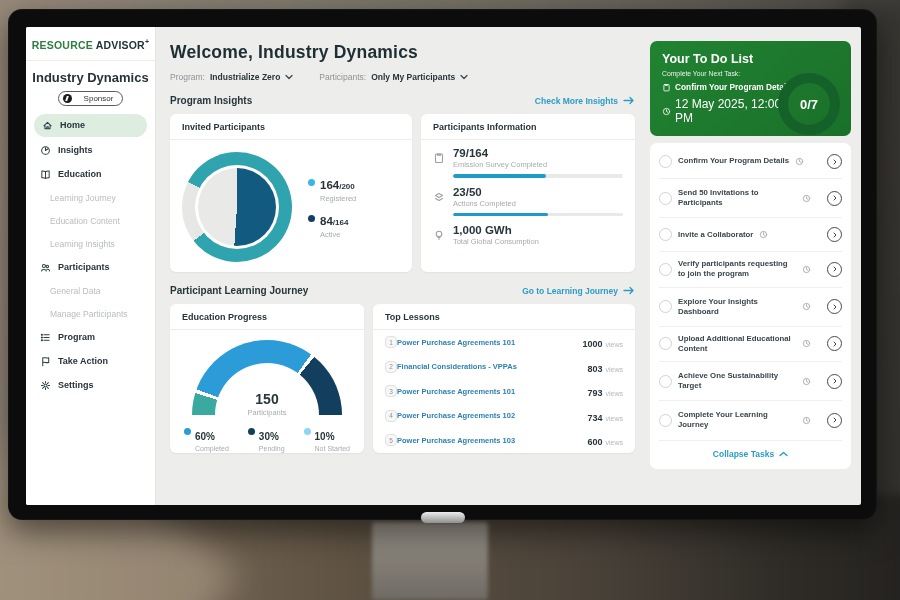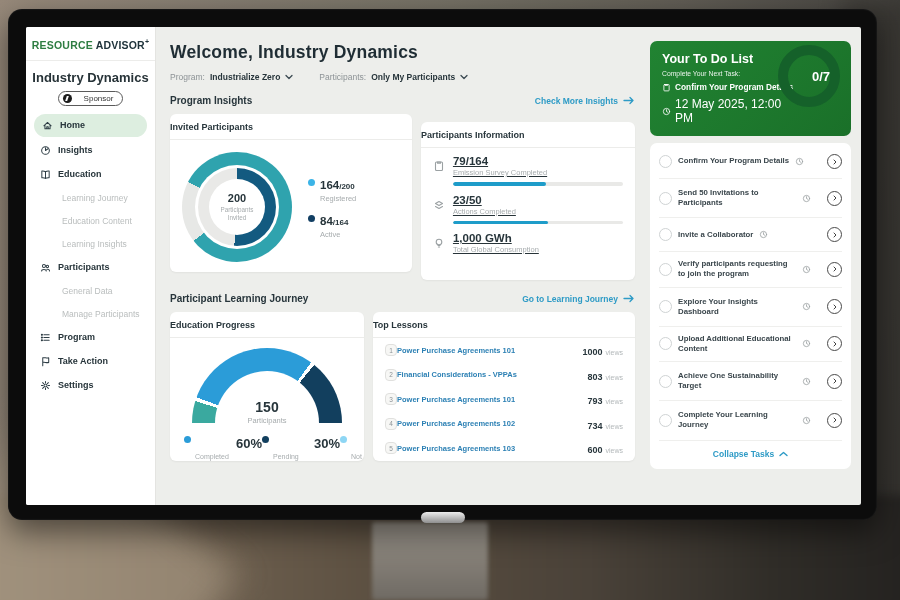--- a/index.html
+++ b/index.html
@@ -28,102 +28,102 @@
   .sidebar { width:130px; flex-shrink:0; background:#fff; border-right:1px solid #e4e4e1; font-size:9px; }
   .logo { text-align:center; padding:11px 4px 9px; border-bottom:1px solid #ececea; font-size:10.5px; font-weight:bold; letter-spacing:.2px; }
   .logo .g { color:#2e7d42; } .logo .d { color:#20343c; } .logo .plus { color:#20343c; font-size:7px; vertical-align:super; }
   .org { text-align:center; font-weight:bold; font-size:13px; margin-top:9px; color:#273338; }
   .sponsor { display:flex; align-items:center; gap:12px; width:max-content; margin:6px auto 8px;
     border:1px solid #5a5a5a; border-radius:10px; padding:2px 9px 2px 4px; font-size:8px; color:#333; }
   .sponsor .dot { width:9px; height:9px; border-radius:50%; background:#1d1d1d; position:relative; }
   .sponsor .dot::after { content:""; position:absolute; left:3px; top:2px; width:2px; height:5px; background:#fff; transform:skewX(-18deg); }
   .nav-item { display:flex; align-items:center; gap:7px; padding:6px 8px 6px 14px; margin:1px 0; font-weight:bold; color:#27353b; cursor:pointer; }
   .nav-item.active { background:#ddeee0; border-radius:14px; margin:2px 8px; padding-left:8px; }
-  .nav-item.sub { font-weight:normal; color:#b9bdbd; padding-left:36px; font-size:8.5px; }
+  .nav-item.sub { font-weight:normal; color:#b9bdbd; padding-left:24px; font-size:8.5px; }
   .nav-ic { width:11px; height:11px; stroke:#2e3d45; fill:none; stroke-width:1.1; stroke-linecap:round; stroke-linejoin:round; flex-shrink:0; }
 
   
   .main { flex:1; min-width:0; padding:0 12px 0 14px; }
   h1 { font-size:17.5px; font-weight:bold; color:#1f2d34; margin:15px 0 9px; letter-spacing:.2px; }
   .filters { display:flex; gap:26px; align-items:center; font-size:8.5px; margin-bottom:13px; }
   .filter { display:flex; align-items:center; gap:5px; cursor:pointer; }
   .filter .lab { color:#8d9396; }
   .filter .val { font-weight:bold; color:#27353b; }
   .chev { width:8px; height:6px; stroke:#3b4a52; fill:none; stroke-width:1.3; stroke-linecap:round; stroke-linejoin:round; }
   .sec-head { display:flex; justify-content:space-between; align-items:center; margin-bottom:8px; }
   .sec-title { font-size:10px; font-weight:bold; color:#27353b; }
   .sec-link { display:flex; align-items:center; gap:5px; color:#2e9bc6; font-size:8.5px; font-weight:bold; cursor:pointer; }
   .arrow-ic { width:12px; height:9px; stroke:#2e9bc6; fill:none; stroke-width:1.3; stroke-linecap:round; stroke-linejoin:round; }
 
   .cards { display:flex; gap:9px; margin-bottom:13px; }
   .card { background:#fff; border-radius:6px; box-shadow:0 1px 2px rgba(0,0,0,.05); overflow:hidden; }
-  .card-title { font-size:9px; font-weight:bold; color:#27353b; padding:8px 0 7px; border-bottom:1px solid #ececea; }
+  .card-title { font-size:9px; font-weight:bold; color:#27353b; padding:8px 12px 7px; border-bottom:1px solid #ececea; }
 
   
   .card-invited { flex:1.13; height:158px; }
   .invited-body { display:flex; align-items:center; padding:12px 12px; gap:16px; }
   .donut { width:110px; height:110px; border-radius:50%; position:relative; flex-shrink:0;
     background:conic-gradient(from 297deg, #2fa3ae 0deg 295deg, #e7e8e6 295deg 360deg); }
   .donut .sep { position:absolute; inset:13px; border-radius:50%; background:#fff; }
   .donut .inner { position:absolute; inset:16px; border-radius:50%;
     background:conic-gradient(#135a80 0deg 184deg, #e9e9e7 184deg 360deg); }
   .donut .hole { position:absolute; inset:27px; border-radius:50%; background:#fff; display:flex; flex-direction:column; align-items:center; justify-content:center; text-align:center; }
   .donut .cv { font-size:11px; font-weight:bold; color:#27353b; }
   .donut .cl { font-size:6.3px; color:#a7acae; margin-top:2px; width:42px; line-height:1.25; }
   .dlegend { display:flex; flex-direction:column; gap:8px; }
   .dleg-item { position:relative; padding-left:12px; }
   .dleg-dot { position:absolute; left:0; top:4px; width:7px; height:7px; border-radius:50%; }
   .dleg-val { font-size:11.5px; font-weight:bold; color:#27353b; }
   .dleg-of { font-size:8px; font-weight:bold; color:#27353b; }
   .dleg-lab { font-size:7.5px; color:#a7acae; margin-top:1px; }
 
   
-  .card-info { flex:1; height:158px;margin-top:8px; }
+  .card-info { flex:1; height:158px; }
   .info-body { padding:7px 12px 0; }
   .stat { display:flex; gap:8px; margin-bottom:8px; }
   .stat-ic { width:12px; height:12px; stroke:#9ba1a3; fill:none; stroke-width:1.1; stroke-linecap:round; stroke-linejoin:round; margin-top:5px; flex-shrink:0; }
-  .stat-main { flex:1; min-width:0;text-decoration:underline; }
+  .stat-main { flex:1; min-width:0; }
   .stat-val { font-size:11.5px; font-weight:bold; color:#27353b; }
   .stat-lab { font-size:7.5px; color:#a7acae; margin-top:1px; }
   .bar { height:3.5px; background:#e9e9e7; border-radius:2px; margin-top:5px; overflow:hidden; }
   .bar-fill { height:100%; background:#1e9cc9; border-radius:2px; }
 
   
   .card-edu { width:194px; flex-shrink:0; height:149px; }
   .gauge-wrap { width:150px; height:77px; margin:10px auto 0; position:relative; overflow:hidden; }
   .gauge { width:150px; height:150px; border-radius:50%;
     background:conic-gradient(from 270deg, #3aa99f 0deg 17deg, #fff 17deg 20deg, #2b9cd8 20deg 126deg, #fff 126deg 129deg, #123f5e 129deg 180deg, transparent 180deg 360deg); }
   .gauge-hole { position:absolute; left:23px; top:23px; width:104px; height:104px; border-radius:50%; background:#fff; }
   .gauge-center { position:absolute; left:0; right:0; bottom:0; text-align:center; }
   .gauge-center .cv { font-size:14px; font-weight:bold; color:#27353b; }
   .gauge-center .cl { font-size:7.5px; color:#a7acae; margin-top:1px; }
   .glegend { display:flex; justify-content:space-between; padding:9px 14px 0; }
   .gleg-item { position:relative; padding-left:11px; }
   .gleg-dot { position:absolute; left:0; top:2px; width:7px; height:7px; border-radius:50%; }
-  .gleg-val { font-size:13px; font-weight:bold; color:#27353b;margin-left:41px; }
+  .gleg-val { font-size:10px; font-weight:bold; color:#27353b; }
   .gleg-lab { font-size:7px; color:#a7acae; margin-top:1px; }
 
   
   .card-lessons { flex:1; height:149px; }
   .lesson { display:flex; align-items:center; padding:0 12px; height:24.5px; }
   .rank { width:12px; height:12px; border:1px solid #e0e0de; background:#f7f7f5; border-radius:4px; font-size:6.5px; color:#8d9396; display:flex; align-items:center; justify-content:center; flex-shrink:0; }
   .lesson-title { flex:1; font-size:7.5px; font-weight:bold; color:#2c80b4; cursor:pointer; white-space:nowrap; overflow:hidden; }
   .views-n { font-size:9px; font-weight:bold; color:#27353b; }
   .views-w { font-size:7px; color:#b3b8ba; margin-left:3px; }
 
   
   .rightcol { width:214px; flex-shrink:0; padding:14px 10px 0 3px; }
   .todo-head { background:linear-gradient(135deg,#218332,#1a7029); border-radius:7px; height:95px; padding:11px 10px 0 12px; color:#fff; display:flex; position:relative; }
   .todo-title { font-size:12.5px; font-weight:bold; }
   .todo-sub { font-size:6.8px; margin-top:4px; opacity:.9; }
   .todo-next { display:flex; align-items:center; gap:4px; font-size:8.3px; font-weight:bold; margin-top:5px; }
   .todo-due { display:flex; align-items:center; gap:4px; font-size:12px; margin-top:5px; }
   .w-ic { width:9px; height:9px; stroke:#fff; fill:none; stroke-width:1.1; stroke-linecap:round; stroke-linejoin:round; flex-shrink:0; }
   .todo-left { width:136px; flex-shrink:0; }
-  .todo-ring { position:absolute; right:11px; top:4px; width:62px; height:62px; border-radius:50%; border:10px solid #15612a; display:flex; align-items:center; justify-content:flex-end; }
+  .todo-ring { position:absolute; right:11px; top:32px; width:62px; height:62px; border-radius:50%; border:10px solid #15612a; display:flex; align-items:center; justify-content:center; }
   .todo-ring span { font-size:13px; font-weight:bold; color:#fff; }
 
   .todo-card { background:#fff; border-radius:7px; margin-top:7px; padding:2px 9px 4px; }
   .task { display:flex; align-items:center; gap:6px; border-bottom:1px solid #efefed; padding:9px 0; }
   .task.tall { padding:7px 0; }
   .task-check { width:13px; height:13px; border:1.4px solid #cfd3d4; border-radius:50%; flex-shrink:0; cursor:pointer; }
   .task-label { font-size:7.8px; color:#3a464c; font-weight:bold; max-width:118px; line-height:1.3; }
   .g-ic { width:9px; height:9px; stroke:#9ba1a3; fill:none; stroke-width:1.1; stroke-linecap:round; stroke-linejoin:round; flex-shrink:0; }
   .task-go { margin-left:auto; width:15px; height:15px; border:1.3px solid #4a4a4a; border-radius:50%; display:flex; align-items:center; justify-content:center; cursor:pointer; flex-shrink:0; }
   .task-go svg { width:8px; height:8px; stroke:#333; fill:none; stroke-width:1.4; stroke-linecap:round; stroke-linejoin:round; }
@@ -250,24 +250,20 @@
         </span>
       </div>
 
       <div class="cards">
         <div class="card card-invited">
           <div class="card-title">Invited Participants</div>
           <div class="invited-body">
             <div class="donut">
               <div class="sep"></div>
               <div class="inner"></div>
-              <div class="hole">
-                <span class="cv">200</span>
-                <span class="cl">Participants Invited</span>
-              </div>
             </div>
             <div class="dlegend">
               <div class="dleg-item">
                 <span class="dleg-dot" style="background:#3cb4e7"></span>
                 <span class="dleg-val">164</span><span class="dleg-of">/200</span>
                 <div class="dleg-lab">Registered</div>
               </div>
               <div class="dleg-item">
                 <span class="dleg-dot" style="background:#123f63"></span>
                 <span class="dleg-val">84</span><span class="dleg-of">/164</span>

